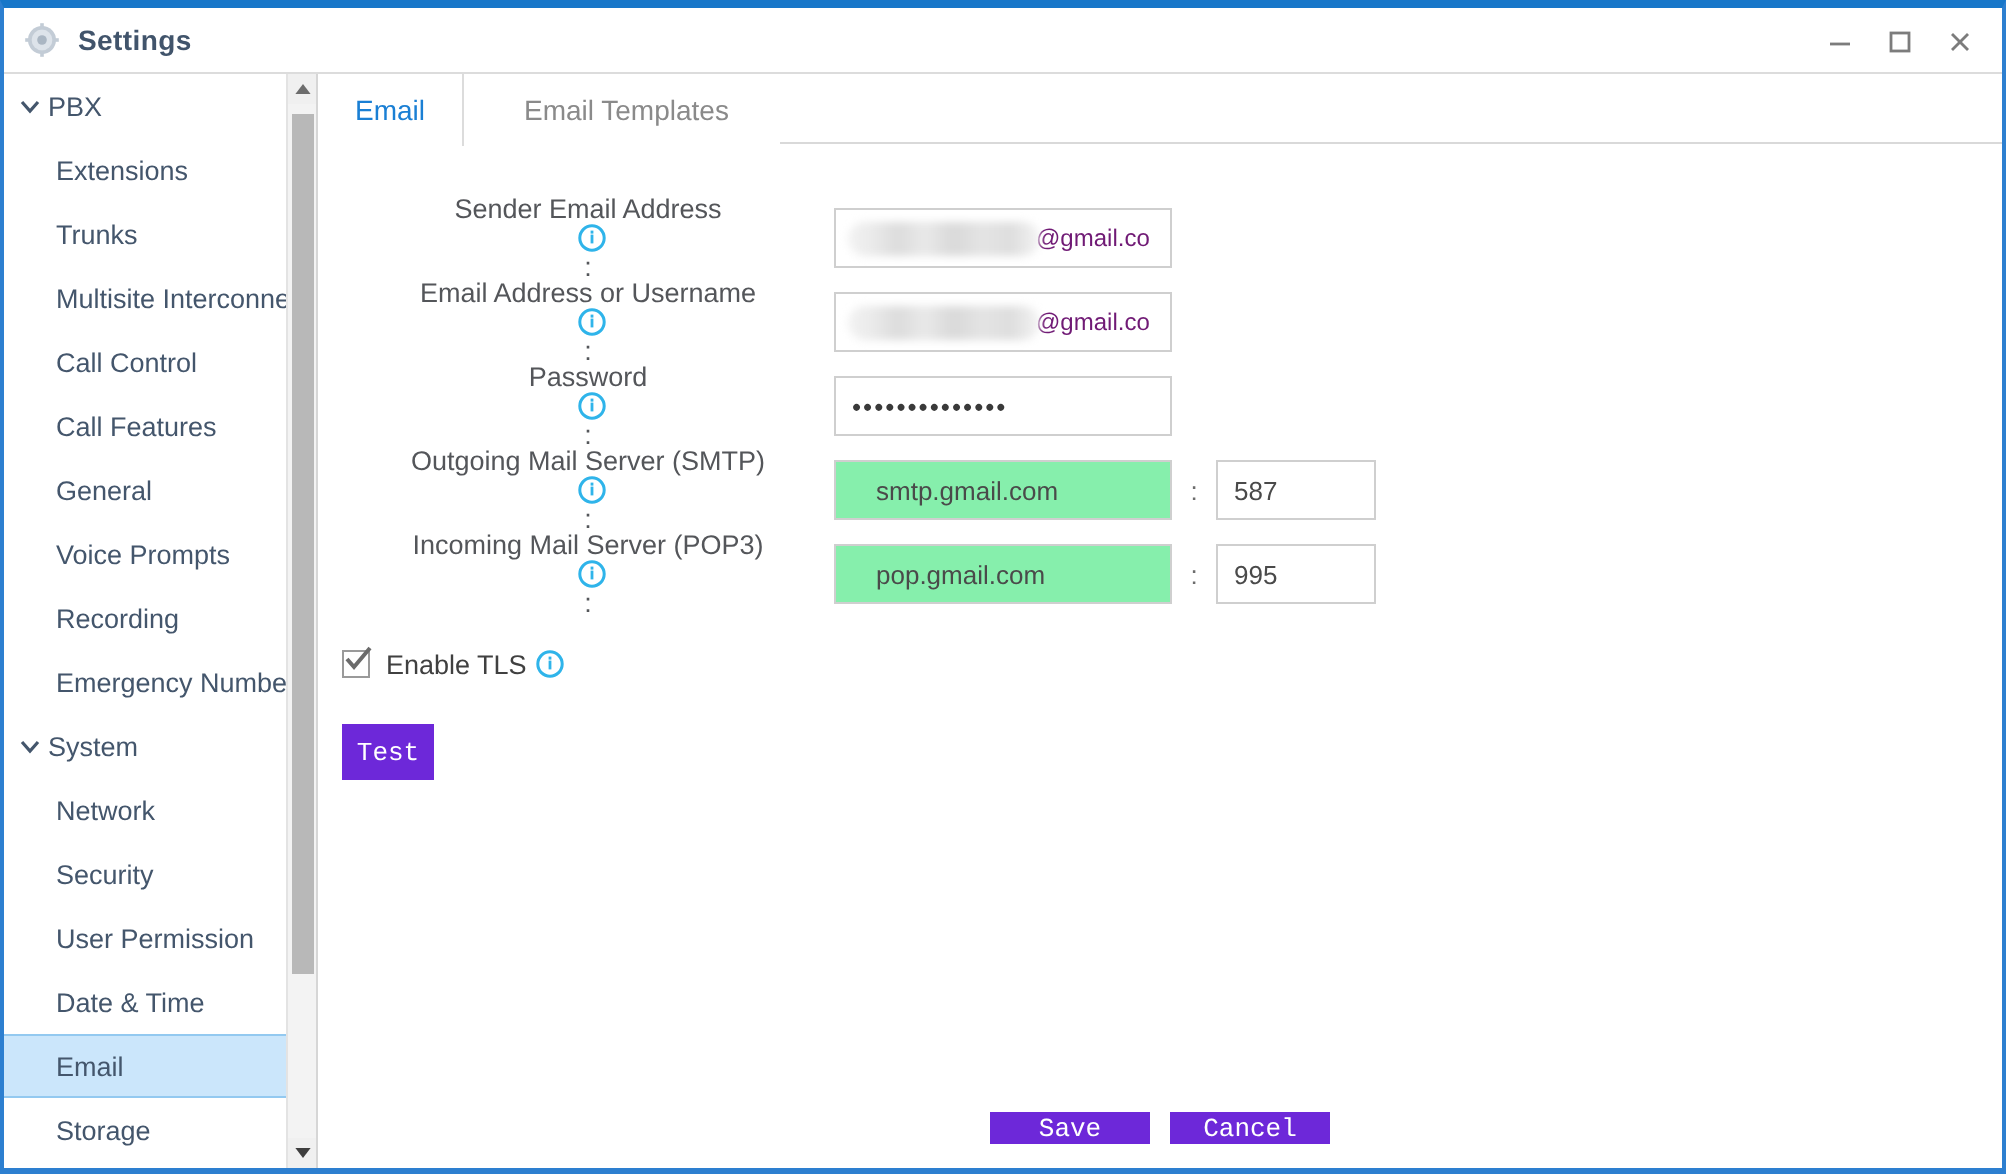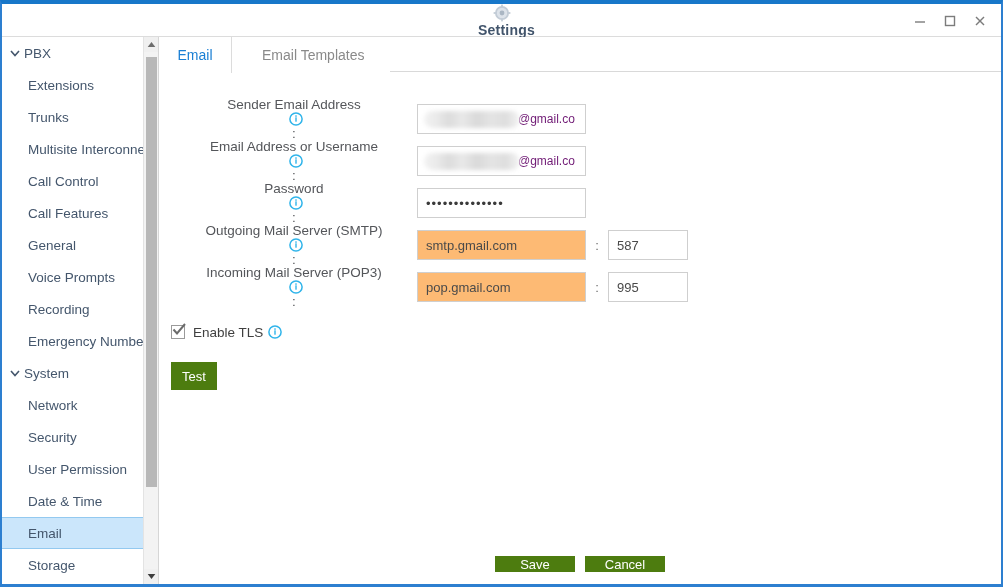--- a/index.html
+++ b/index.html
@@ -32,21 +32,20 @@
   #title-bar {
     height: 33px;
     min-height: 33px;
     background: #ffffff;
     border-bottom: 1px solid #dcdcdc;
     display: flex;
     align-items: center;
     padding-left: 10px;
     box-sizing: border-box;
     position: relative;
-    flex-direction: column;
   }
   #gear-icon {
     width: 18px;
     height: 18px;
     margin-right: 9px;
     flex: 0 0 auto;
   }
   #window-title {
     font-size: 14px;
     font-weight: bold;
@@ -225,25 +224,25 @@
     flex: 0 0 auto;
   }
   .info-icon svg { display: block; }
   .colon { color: #54565a; }
 
   .text-input {
     width: 169px;
     height: 30px;
     box-sizing: border-box;
     border: 1px solid #cfcfcf;
-    background: #fdba74;
+    background: #86efac;
     font-family: "Liberation Sans", sans-serif;
     font-size: 13px;
     color: #4a4a4a;
-    padding: 0 8px;
+    padding: 0 20px;
     outline: none;
     border-radius: 0;
   }
   .port-input {
     width: 80px;
     height: 30px;
     box-sizing: border-box;
     border: 1px solid #cfcfcf;
     background: #ffffff;
     font-family: "Liberation Sans", sans-serif;
@@ -317,24 +316,24 @@
   #tls-label {
     font-size: 13.5px;
     color: #404040;
   }
 
   #test-row {
     padding-left: 12px;
     margin-top: 10px;
   }
   .btn-primary {
-    background: #4d7c0f;
+    background: #6d28d9;
     color: #ffffff;
     border: none;
-    font-family: Liberation Sans, sans-serif;
+    font-family: Liberation Mono, monospace;
     font-size: 13px;
     padding: 0;
     cursor: pointer;
     border-radius: 0;
     text-align: center;
   }
   #test-button { width: 46px; height: 28px; }
 
   
   #footer-buttons {

